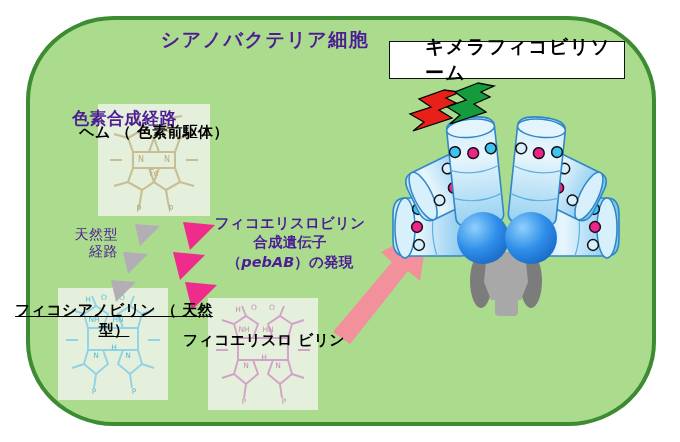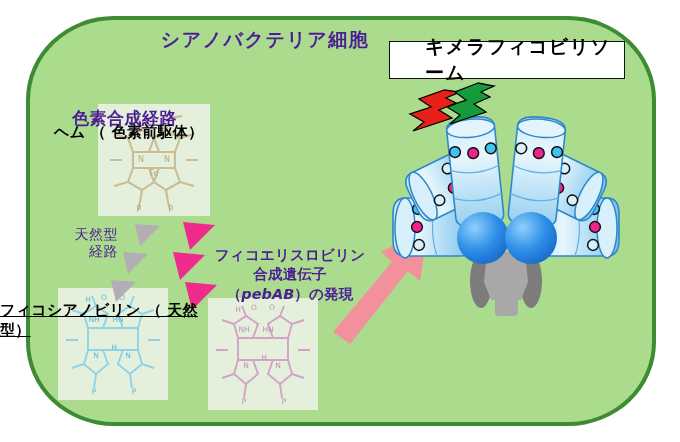--- a/index.html
+++ b/index.html
@@ -16,21 +16,21 @@
   }
 
   
   .tx{position:absolute;color:#4c1d95;white-space:pre;line-height:1.22;}
 
   .cell-title{left:150px;top:28px;width:230px;font-size:19px;font-weight:bold;letter-spacing:1.5px;text-align:center;}
   .pathway-title{left:72px;top:63px;font-size:17px;font-weight:bold;letter-spacing:.5px;margin-top:45px;}
   .natural-path{left:38px;top:226px;width:80px;font-size:14px;text-align:right;letter-spacing:.5px;}
 
   .pbs-uptake{left:234px;top:112px;width:166px;font-size:14.5px;font-weight:bold;text-align:center;letter-spacing:.2px;line-height:1.33;}
-  .peb-gene{left:200px;top:214px;width:180px;font-size:14.5px;font-weight:bold;text-align:center;letter-spacing:.2px;line-height:1.33;margin-top:32px;}
+  .peb-gene{left:200px;top:214px;width:180px;font-size:14.5px;font-weight:bold;text-align:center;letter-spacing:.2px;line-height:1.33;}
   .peb-gene i{font-style:italic;font-weight:bold;letter-spacing:0;}
   .note{left:360px;top:352px;width:270px;font-size:14.5px;font-weight:bold;text-align:center;letter-spacing:.2px;line-height:1.4;}
 
   
   .title-box{
     position:absolute;left:389px;top:41px;width:236px;height:38px;
     background:#fff;border:1.5px solid #111;box-sizing:border-box;
     display:flex;align-items:center;justify-content:center;
     font-size:19px;font-weight:bold;letter-spacing:1.2px;color:#000;padding-left:35px;
   }
@@ -43,21 +43,21 @@
     font-size:15px;font-weight:bold;color:#000;line-height:1.35;
     letter-spacing:.3px;pointer-events:none;
   }
   #heme-box{left:98px;top:104px;width:112px;height:112px;}
   #pcb-box{left:58px;top:288px;width:110px;height:112px;}
   #peb-box{left:208px;top:298px;width:110px;height:112px;}
 
   .lbl-heme{top:122px;}
   .lbl-pcb{top:300px;text-decoration:underline;}
   .lbl-peb{top:330px;}
-  .lbl-heme,.lbl-pcb,.lbl-peb{position:absolute;left:0;width:680px;text-align:left;}
+  .lbl-heme,.lbl-pcb,.lbl-peb{position:absolute;left:0;width:680px;text-align:center;}
   .lbl-heme{left:54px;width:200px;}
   .lbl-pcb{left:0px;width:228px;}
   .lbl-peb{left:178px;width:172px;}
   svg.layer{position:absolute;left:0;top:0;width:680px;height:442px;overflow:visible;pointer-events:none;}
 </style>
 </head>
 <body>
 
 <div id="stage">
 
@@ -264,14 +264,16 @@
 
   <div class="tx peb-gene"><span>フィコエリスロビリン</span>
 <span>合成遺伝子</span>
 <span>（</span><i>pebAB</i><span>）の発現</span></div>
 
 
   <div class="mol-label lbl-heme">ヘム
 （ 色素前駆体）</div>
   <div class="mol-label lbl-pcb">フィコシアノビリン
 （ 天然型）</div>
+  <div class="mol-label lbl-peb">フィコエリスロ
+ビリン</div>
 
 </div>
 
 </body></html>

